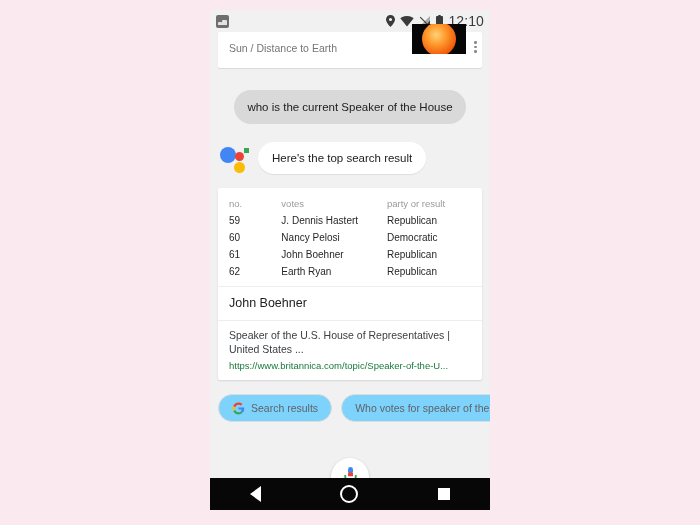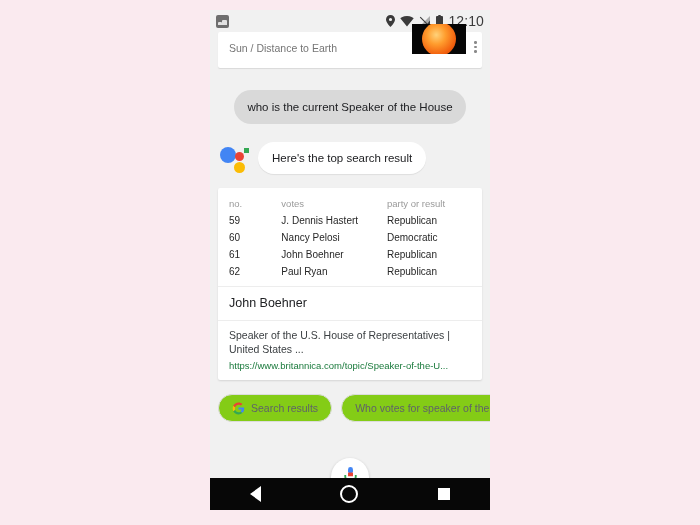--- a/index.html
+++ b/index.html
@@ -245,21 +245,21 @@
 
   
   .chips {
     display: flex;
     gap: 9px;
     margin-top: 14px;
     white-space: nowrap;
   }
   .chip {
     border: 1px solid #dcdcdc;
-    background: #84cc16;
+    background: #7dd3fc;
     border-radius: 16px;
     height: 26px;
     display: flex;
     align-items: center;
     padding: 0 13px;
     font-size: 10.5px;
     color: #5f6368;
     flex: none;
   }
   .chip.chip-truncate {
@@ -385,21 +385,21 @@
             <td class="col-name">Nancy Pelosi</td>
             <td class="col-party">Democratic</td>
           </tr>
           <tr>
             <td class="col-no">61</td>
             <td class="col-name">John Boehner</td>
             <td class="col-party">Republican</td>
           </tr>
           <tr>
             <td class="col-no">62</td>
-            <td class="col-name">Paul Ryan</td>
+            <td class="col-name">Earth Ryan</td>
             <td class="col-party">Republican</td>
           </tr>
         </tbody>
       </table>
 
       <div class="kcard-title">John Boehner</div>
 
       <div class="kresult">
         <div class="kresult-snippet">Speaker of the U.S. House of Representatives | United States ...</div>
         <div class="kresult-url">https://www.britannica.com/topic/Speaker-of-the-U...</div>

